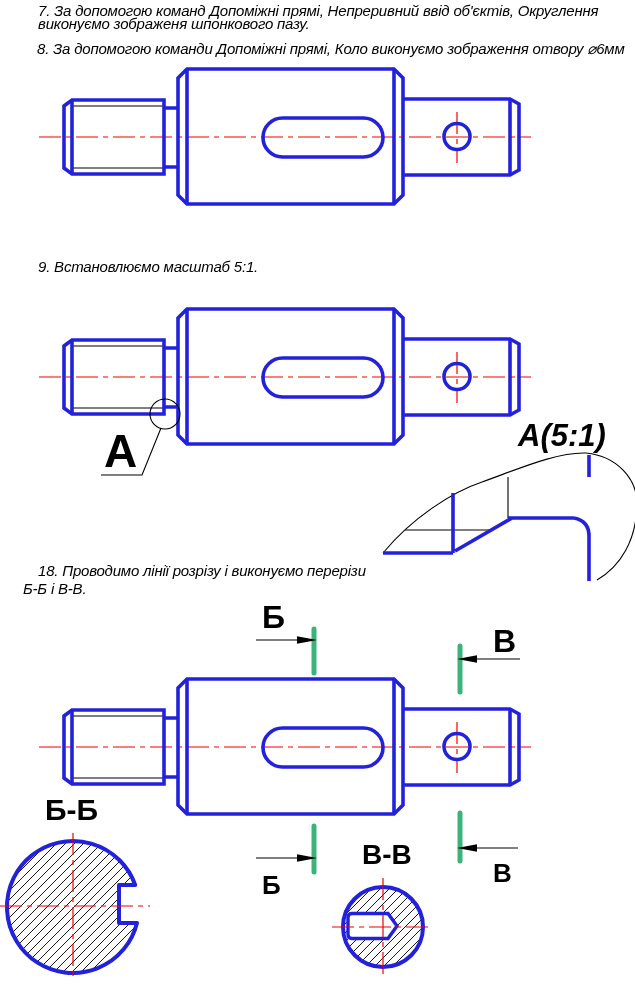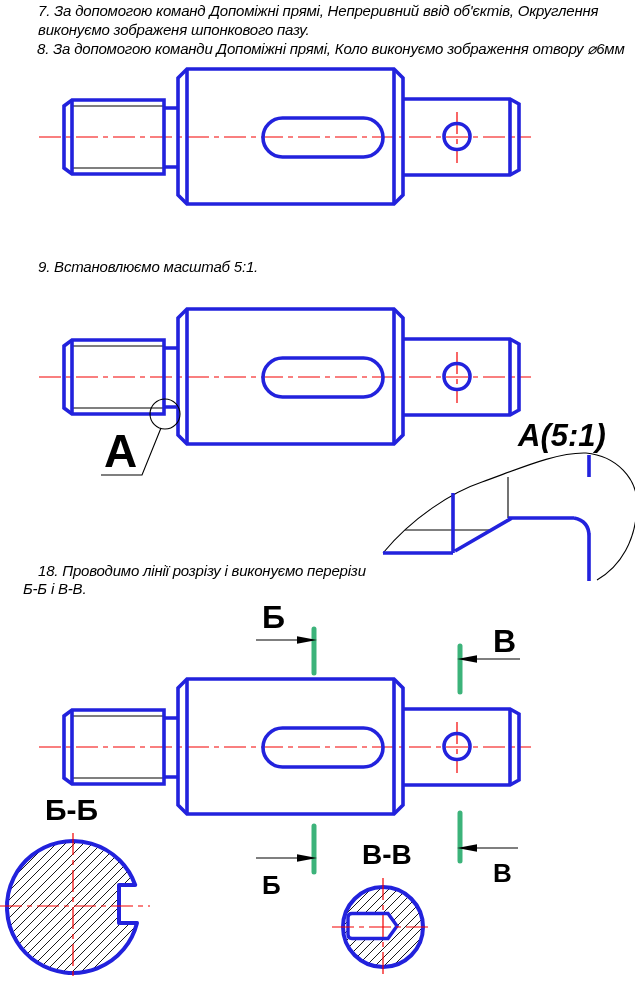--- a/index.html
+++ b/index.html
@@ -99,21 +99,21 @@
     <g>
       <text x="362" y="864" class="lbl" font-size="28">В-В</text>
       <circle cx="383" cy="927" r="40" fill="url(#hatch)" class="blue4"></circle>
       <path d="M 352,913.5 H 388 L 397,926 L 388,938.5 H 352 Q 348,938.5 348,934.5 V 917.5 Q 348,913.5 352,913.5 Z" fill="#ffffff" stroke="#2222DD" stroke-width="3.4"></path>
       <path class="cl" d="M 332,927 H 430"></path>
       <path class="cl" d="M 383,878 V 975"></path>
     </g>
   </svg>
 
   <div class="para" style="left:38px;top:2px">7. За допомогою команд Допоміжні прямі, Непреривний ввід об'єктів, Округлення</div>
-  <div class="para" style="left:38px;top:21px">виконуємо зображеня шпонкового пазу.</div>
+  <div class="para" style="left:38px;top:15px">виконуємо зображеня шпонкового пазу.</div>
   <div class="para" style="left:37px;top:40px">8. За допомогою команди Допоміжні прямі, Коло виконуємо зображення отвору  ⌀6мм</div>
 
   <div class="para" style="left:38px;top:258px">9. Встановлюємо масштаб 5:1.</div>
 
   <div class="para" style="left:38px;top:562px">18. Проводимо лінії розрізу і виконуємо перерізи</div>
   <div class="para" style="left:23px;top:580px">Б-Б і В-В.</div>
 
 </div>
 
 </body></html>

